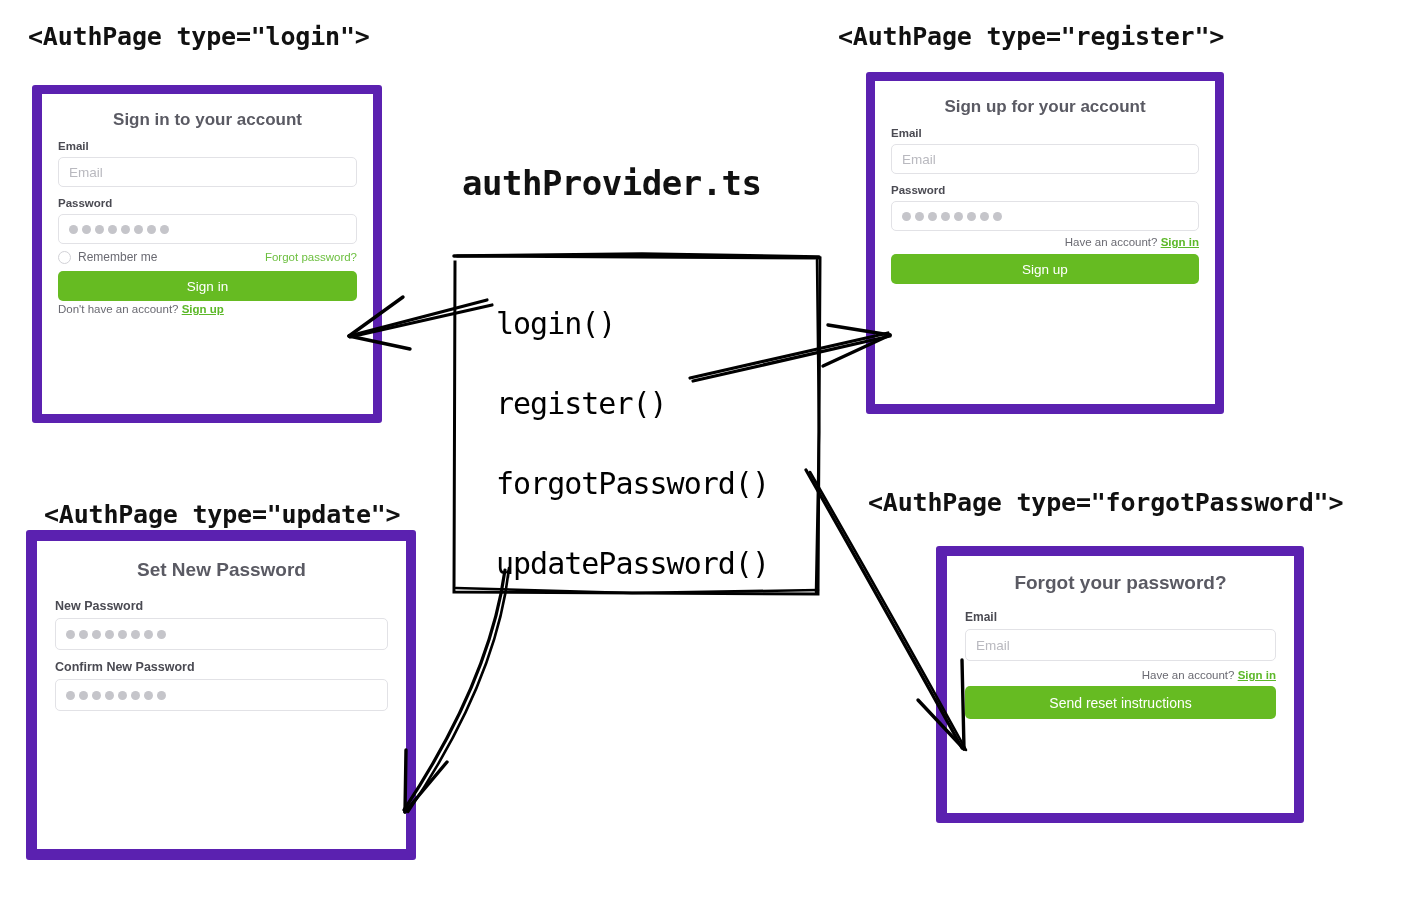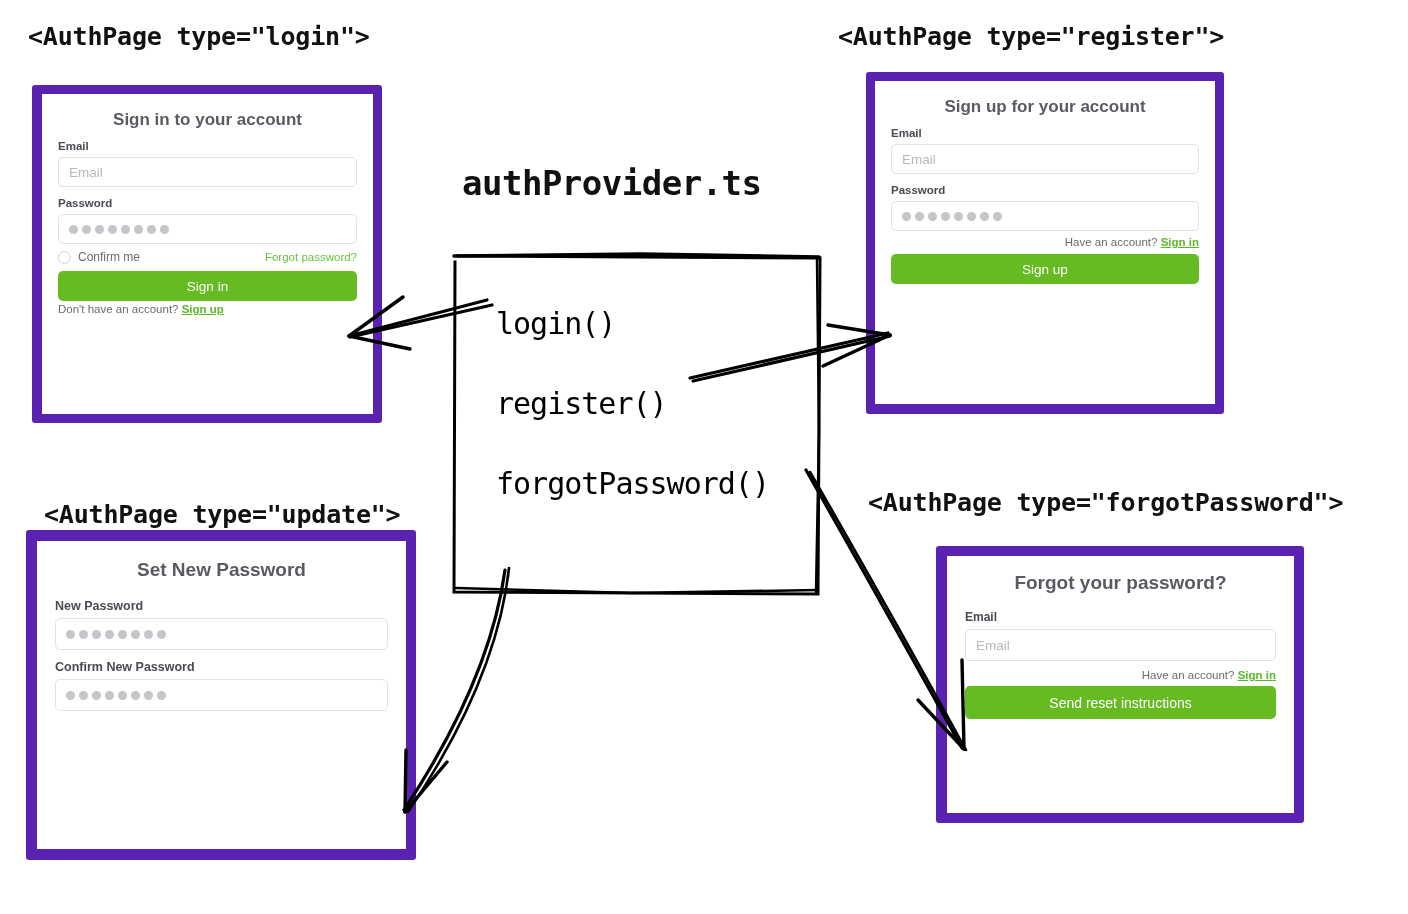--- a/index.html
+++ b/index.html
@@ -226,21 +226,21 @@
             <span></span>
             <span></span>
             <span></span>
           </span>
       </div>
     </div>
 
     <div class="row-between">
       <div class="remember">
         <span class="checkbox-circle"></span>
-        <span>Confirm me</span>
+        <span>Remember me</span>
       </div>
       <a class="link-green" href="#">Forgot password?</a>
     </div>
 
     <button class="btn-green">Sign in</button>
 
     <div class="footer-note">
       <span>Don't have an account? </span><a class="strong-green" href="#">Sign up</a>
     </div>
   </div>
@@ -351,20 +351,21 @@
   <svg width="370" height="344" viewBox="0 0 370 344">
     <path d="M3,10 L2,340 L366,342 L368,6 L6,4" fill="none" stroke="#000" stroke-width="3" stroke-linecap="square"></path>
     <path d="M2,4 L190,2 L367,5" fill="none" stroke="#000" stroke-width="3.5" stroke-linecap="round"></path>
     <path d="M4,336 L180,341 L366,338" fill="none" stroke="#000" stroke-width="2.5" stroke-linecap="round"></path>
     <path d="M365,8 L367,180 L364,340" fill="none" stroke="#000" stroke-width="2.5" stroke-linecap="round"></path>
   </svg>
   <div class="provider-list" id="provider-list">
       <div>login()</div>
       <div>register()</div>
       <div>forgotPassword()</div>
+      <div>updatePassword()</div>
     </div>
 </div>
 
 <svg class="overlay">
 
   <g>
     <path d="M492,305 L350,337" fill="none" stroke="#000" stroke-width="3.2" stroke-linecap="round"></path>
     <path d="M487,300 L349,336" fill="none" stroke="#000" stroke-width="3.2" stroke-linecap="round"></path>
     <path d="M349,336 L403,297" fill="none" stroke="#000" stroke-width="3.4" stroke-linecap="round"></path>
     <path d="M349,336 L410,349" fill="none" stroke="#000" stroke-width="3.4" stroke-linecap="round"></path>

